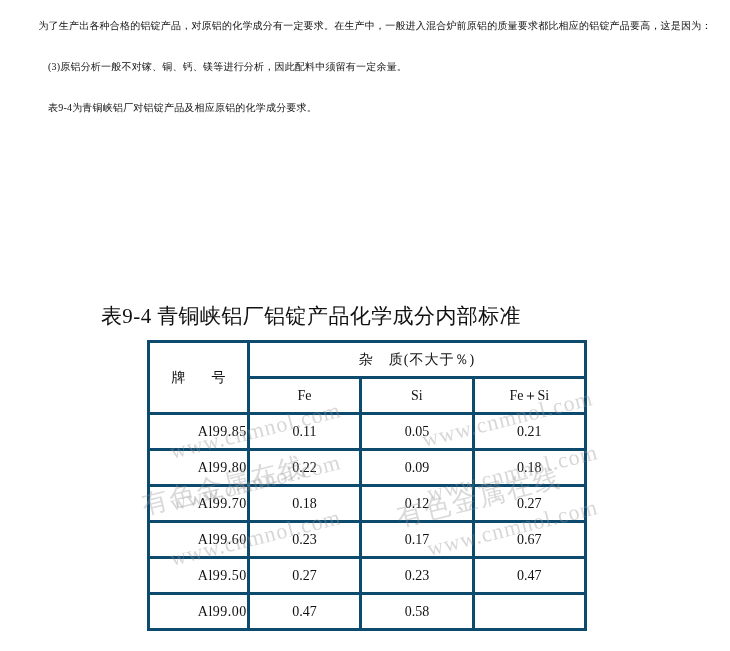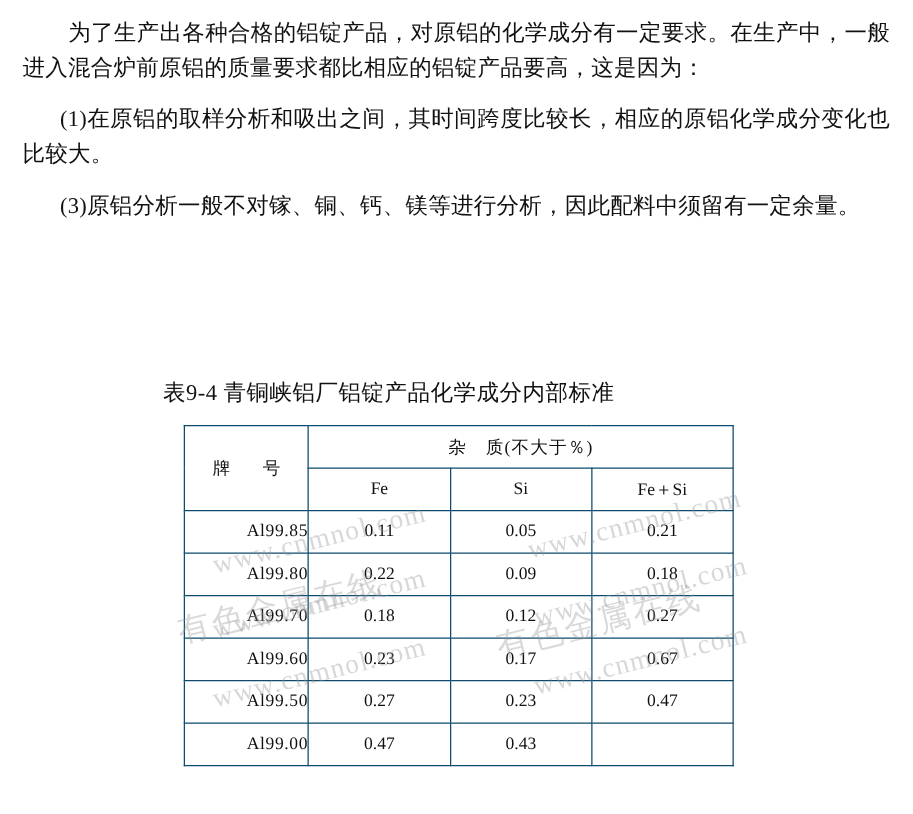--- a/index.html
+++ b/index.html
@@ -23,49 +23,49 @@
     box-sizing: border-box;
   }
   .body-text {
     position: absolute;
     left: 18px;
     top: 12px;
     width: 694px;
   }
   p.para {
     margin: 0 0 13px 0;
-    font-size: 18px;
+    font-size: 10px;
     line-height: 28px;
     text-align: justify;
     text-indent: 0;
     letter-spacing: 0.2px;
   }
   p.item {
     text-indent: 30px;
   }
   .table-caption {
     position: absolute;
     left: 0;
     top: 302px;
     width: 622px;
     text-align: center;
-    font-size: 18px;
+    font-size: 21px;
     letter-spacing: 0.4px;
   }
   table.spec {
     position: absolute;
     left: 147px;
     top: 340px;
     border-collapse: collapse;
     width: 440px;
     font-size: 14px;
     background: transparent;
   }
   table.spec td, table.spec th {
-    border: 1px solid #0c4a6e;
+    border: 3px solid #0c4a6e;
     text-align: center;
     font-weight: normal;
     padding: 0;
     height: 33px;
     background: transparent;
   }
   table.spec td.brand-head {
     width: 94px;
     letter-spacing: 6px;
     padding-left: 6px;
@@ -110,22 +110,22 @@
   .wmc1 { left: 140px; top: 468px; }
   .wmc2 { left: 395px; top: 480px; }
 </style>
 </head>
 <body>
 
 <div class="page">
 
   <div class="body-text">
     <p class="para">　　为了生产出各种合格的铝锭产品，对原铝的化学成分有一定要求。在生产中，一般进入混合炉前原铝的质量要求都比相应的铝锭产品要高，这是因为：</p>
-    <p class="para item">(1)在原铝的取样分析和吸出之间，其时间跨度比较长，相应的原铝化学成分变化也比较大。</p>
     <p class="para item">(3)原铝分析一般不对镓、铜、钙、镁等进行分析，因此配料中须留有一定余量。</p>
+    <p class="para item">表9-4为青铜峡铝厂对铝锭产品及相应原铝的化学成分要求。</p>
   </div>
 
   <div class="table-caption">表9-4 青铜峡铝厂铝锭产品化学成分内部标准</div>
 
   <table class="spec">
     <tbody>
       <tr>
         <td class="brand-head" rowspan="2">牌　号</td>
         <td class="imp-head" colspan="3">杂　质(不大于％)</td>
       </tr>
@@ -161,21 +161,21 @@
       </tr>
       <tr>
         <td class="brand">Al99.50</td>
         <td>0.27</td>
         <td>0.23</td>
         <td>0.47</td>
       </tr>
       <tr>
         <td class="brand">Al99.00</td>
         <td>0.47</td>
-        <td>0.43</td>
+        <td>0.58</td>
         <td></td>
       </tr>
     </tbody>
   </table>
 
   <div class="wm wm1">www.cnmnol.com</div>
   <div class="wm wm2">www.cnmnol.com</div>
   <div class="wm wm3">www.cnmnol.com</div>
   <div class="wm wm4">www.cnmnol.com</div>
   <div class="wm wm5">www.cnmnol.com</div>

